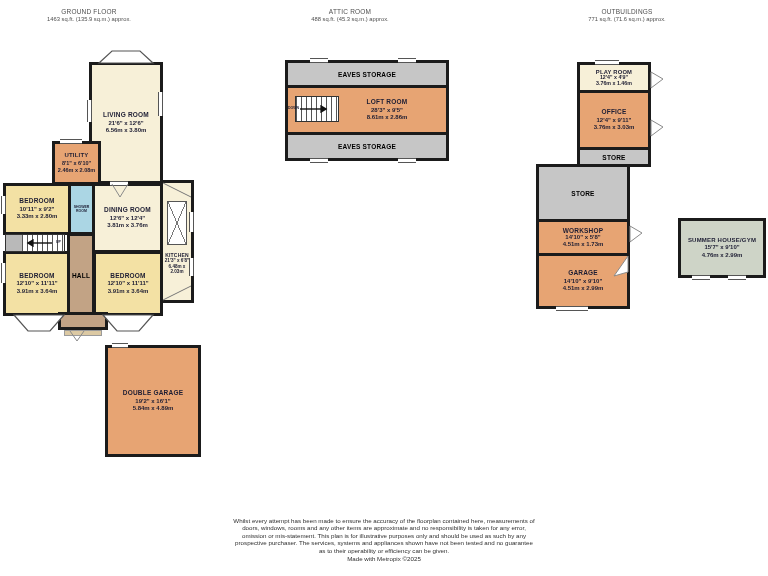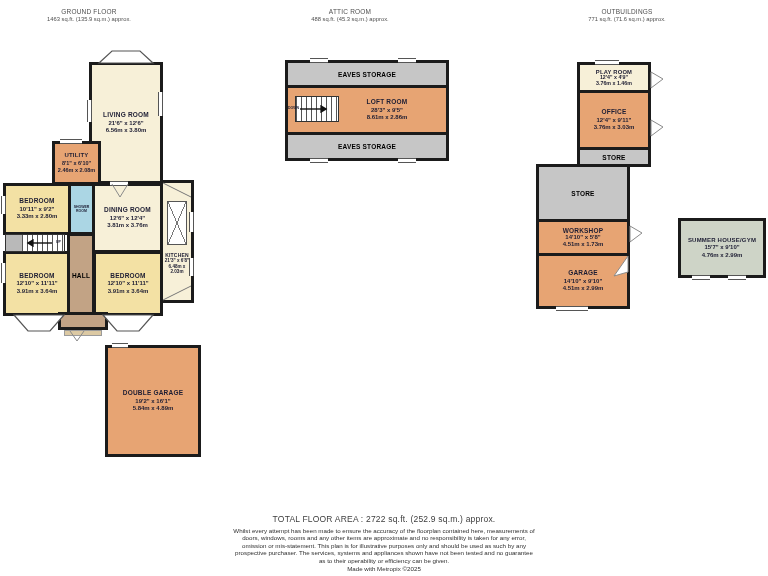--- a/index.html
+++ b/index.html
@@ -244,18 +244,17 @@
     <polygon points="651,72 663,79 651,88" fill="#ffffff" stroke="#8a8a8a" stroke-width="1"></polygon>
     <polygon points="651,120 663,127 651,136" fill="#ffffff" stroke="#8a8a8a" stroke-width="1"></polygon>
     <polygon points="630,226 642,233 630,242" fill="#ffffff" stroke="#8a8a8a" stroke-width="1"></polygon>
     <polygon points="628,256 614,276 628,272" fill="#ffffff" stroke="#8a8a8a" stroke-width="1"></polygon>
 
     <line x1="52" y1="243" x2="28" y2="243" stroke="#111" stroke-width="1.4" marker-end="url(#ah)"></line>
     <line x1="300" y1="109" x2="326" y2="109" stroke="#111" stroke-width="1.4" marker-end="url(#ah)"></line>
   </svg>
 
   <div class="footer">
-    <div class="total">TOTAL FLOOR AREA : 2722 sq.ft. (252.9 sq.m.) approx.</div>
     <div class="disclaimer">Whilst every attempt has been made to ensure the accuracy of the floorplan contained here, measurements of doors, windows, rooms and any other items are approximate and no responsibility is taken for any error, omission or mis-statement. This plan is for illustrative purposes only and should be used as such by any prospective purchaser. The services, systems and appliances shown have not been tested and no guarantee as to their operability or efficiency can be given.</div>
     <div class="credit">Made with Metropix ©2025</div>
   </div>
 
 </div>
 
 </body></html>

